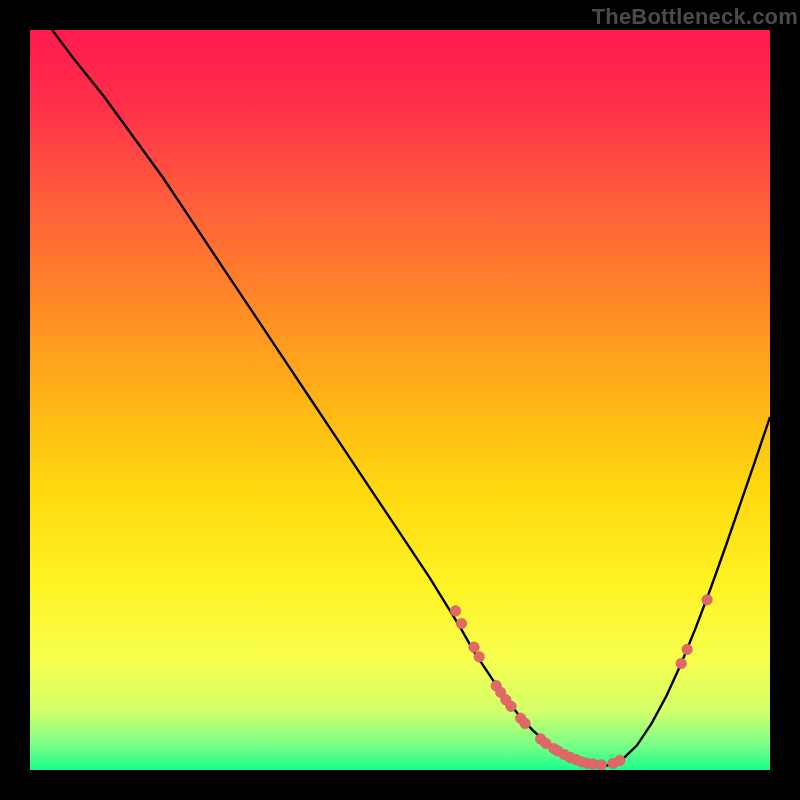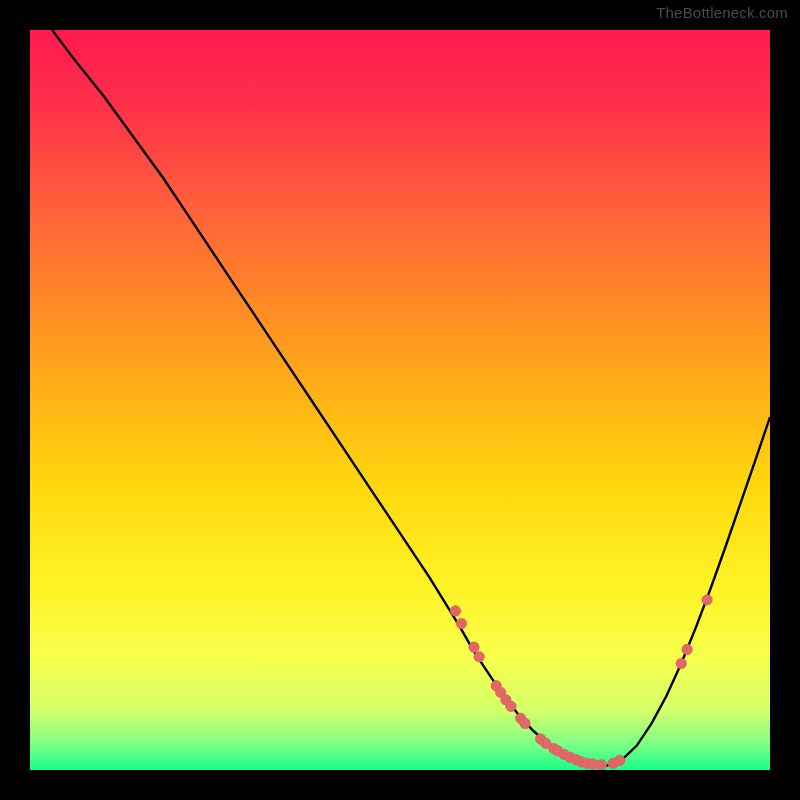--- a/index.html
+++ b/index.html
@@ -12,24 +12,24 @@
     overflow: hidden;
   }
   .stage {
     position: relative;
     width: 800px;
     height: 800px;
   }
   .watermark {
     position: absolute;
     top: 4px;
-    right: 12px;
+    right: 2px;
     color: #4a4a4a;
-    font-size: 15px;
-    font-weight: 400;
+    font-size: 22px;
+    font-weight: 700;
     letter-spacing: 0.2px;
     user-select: none;
   }
   .plot-panel {
     position: absolute;
     left: 30px;
     top: 30px;
     width: 740px;
     height: 740px;
     overflow: hidden;

